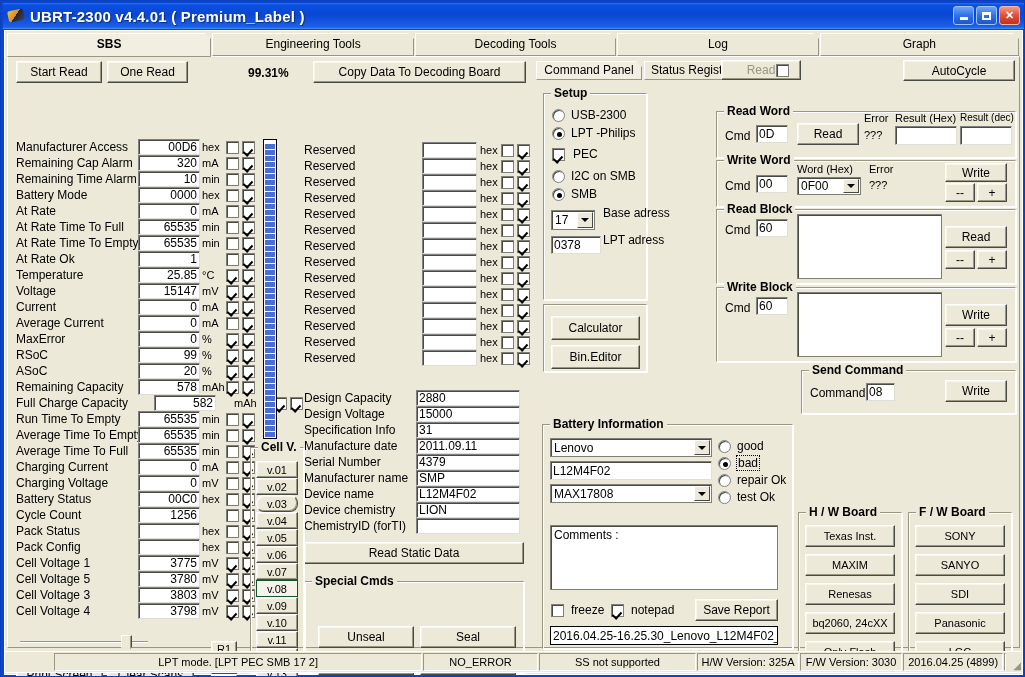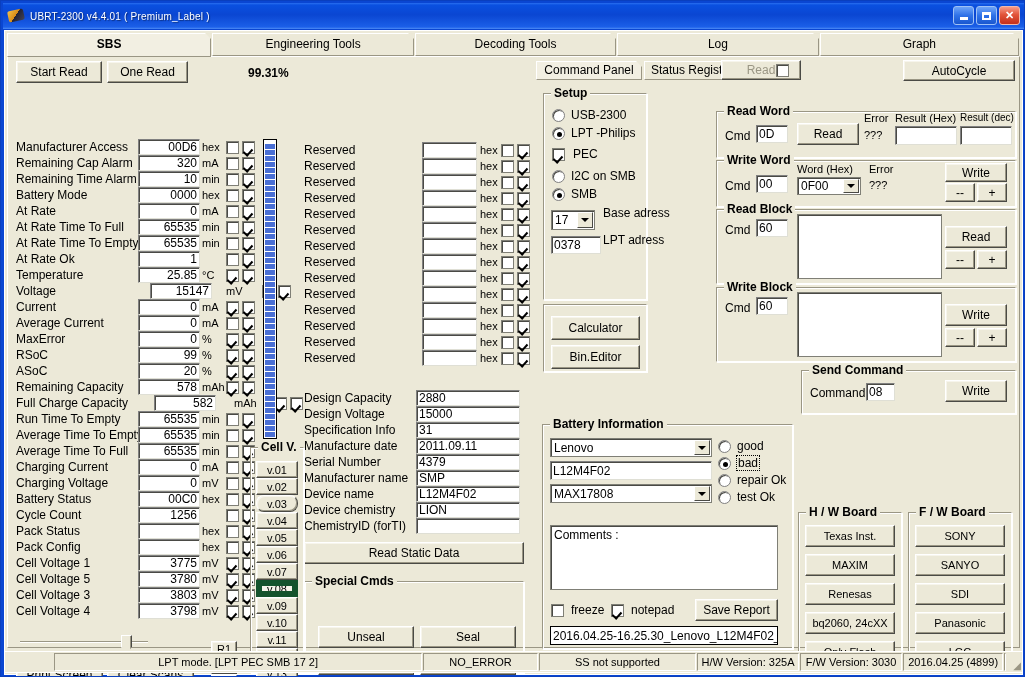--- a/index.html
+++ b/index.html
@@ -24,21 +24,21 @@
   .title-icon {
     width: 18px; height: 18px; margin-left: 4px; margin-right: 5px;
     position: relative; flex: 0 0 auto;
   }
   .title-icon .pen {
     position: absolute; left: 1px; top: 3px; width: 16px; height: 11px;
     background: linear-gradient(135deg,#f3c24a 0%,#d88c17 48%,#223 49%,#445 100%);
     transform: rotate(-12deg); border-radius: 2px;
   }
   .title-text {
-    color: #ffffff; font-size: 10px; font-weight: normal;
+    color: #ffffff; font-size: 15px; font-weight: bold;
     letter-spacing: .2px; text-shadow: 1px 1px 1px rgba(0,0,0,.45);
     white-space: nowrap;
   }
   .win-btns { position: absolute; right: 4px; top: 3px; display: flex; gap: 2px; }
   .wb {
     width: 21px; height: 19px; border-radius: 3px;
     border: 1px solid #9fc1f5;
     background: linear-gradient(180deg,#6ea4f8 0%,#2f72e8 50%,#1a57cf 100%);
     display: flex; align-items: center; justify-content: center;
     color:#fff; font-size: 11px; font-weight: bold; line-height: 1;
@@ -173,21 +173,21 @@
   }
   .vbar i { display:block; height:5px; background:#4a6fd4; flex:0 0 auto; }
 
   
   .cellbtn {
     position:absolute; left:5px; width:42px; height:17px;
     font-size:11px;
   }
   .cellbtn.sel {
     background:#f6f4ea;
-    border:6px solid #14532d; box-shadow:none;
+    border:1px solid #14532d; box-shadow:none;
   }
 
   .slider { position:absolute; }
   .slider .track { position:absolute; left:0; right:0; top:6px; height:2px; background:#ece9d8; border-top:1px solid #9a9684; border-bottom:1px solid #fff; }
   .slider .thumb {
     position:absolute; width:11px; height:19px; background:#ece9d8;
     border:1px solid #fff; border-right-color:#4a4a45; border-bottom-color:#4a4a45;
     box-shadow: inset -1px -1px 0 #9a9684;
     clip-path: polygon(0 0,100% 0,100% 62%,50% 100%,0 62%);
   }
@@ -242,20 +242,21 @@
       <div class="tab" style="width:202px">Decoding Tools</div>
       <div class="tab" style="width:202px">Log</div>
       <div class="tab" style="width:200px">Graph</div>
     </div>
 
     <div class="tabpanel">
 
       <div class="btn" style="position:absolute;left:8px;top:4px;width:86px;height:22px">Start Read</div>
       <div class="btn" style="position:absolute;left:99px;top:4px;width:81px;height:22px">One Read</div>
       <div class="lbl" style="position:absolute;left:240px;top:9px;font-weight:bold;font-size:12px">99.31%</div>
+      <div class="btn" style="position:absolute;left:305px;top:4px;width:213px;height:22px">Copy Data To Decoding Board</div>
 
       <div id="sbs-list">
           <div class="sbsrow" style="left: 8px; top: 82px;">
             <span class="name">Manufacturer Access</span>
             <span class="fld r val">00D6</span>
             <span class="unit">hex</span>
             <span class="cb">
               <span class="chk"></span>
               <span class="chk on"></span>
             </span>
@@ -325,21 +326,21 @@
           </div>
           <div class="sbsrow" style="left: 8px; top: 210px;">
             <span class="name">Temperature</span>
             <span class="fld r val">25.85</span>
             <span class="unit">°C</span>
             <span class="cb">
               <span class="chk on"></span>
               <span class="chk on"></span>
             </span>
           </div>
-          <div class="sbsrow" style="left: 8px; top: 226px; gap: 12px;">
+          <div class="sbsrow" style="left: 8px; top: 226px;">
             <span class="name">Voltage</span>
             <span class="fld r val">15147</span>
             <span class="unit">mV</span>
             <span class="cb">
               <span class="chk on"></span>
               <span class="chk on"></span>
             </span>
           </div>
           <div class="sbsrow" style="left: 8px; top: 242px;">
             <span class="name">Current</span>

